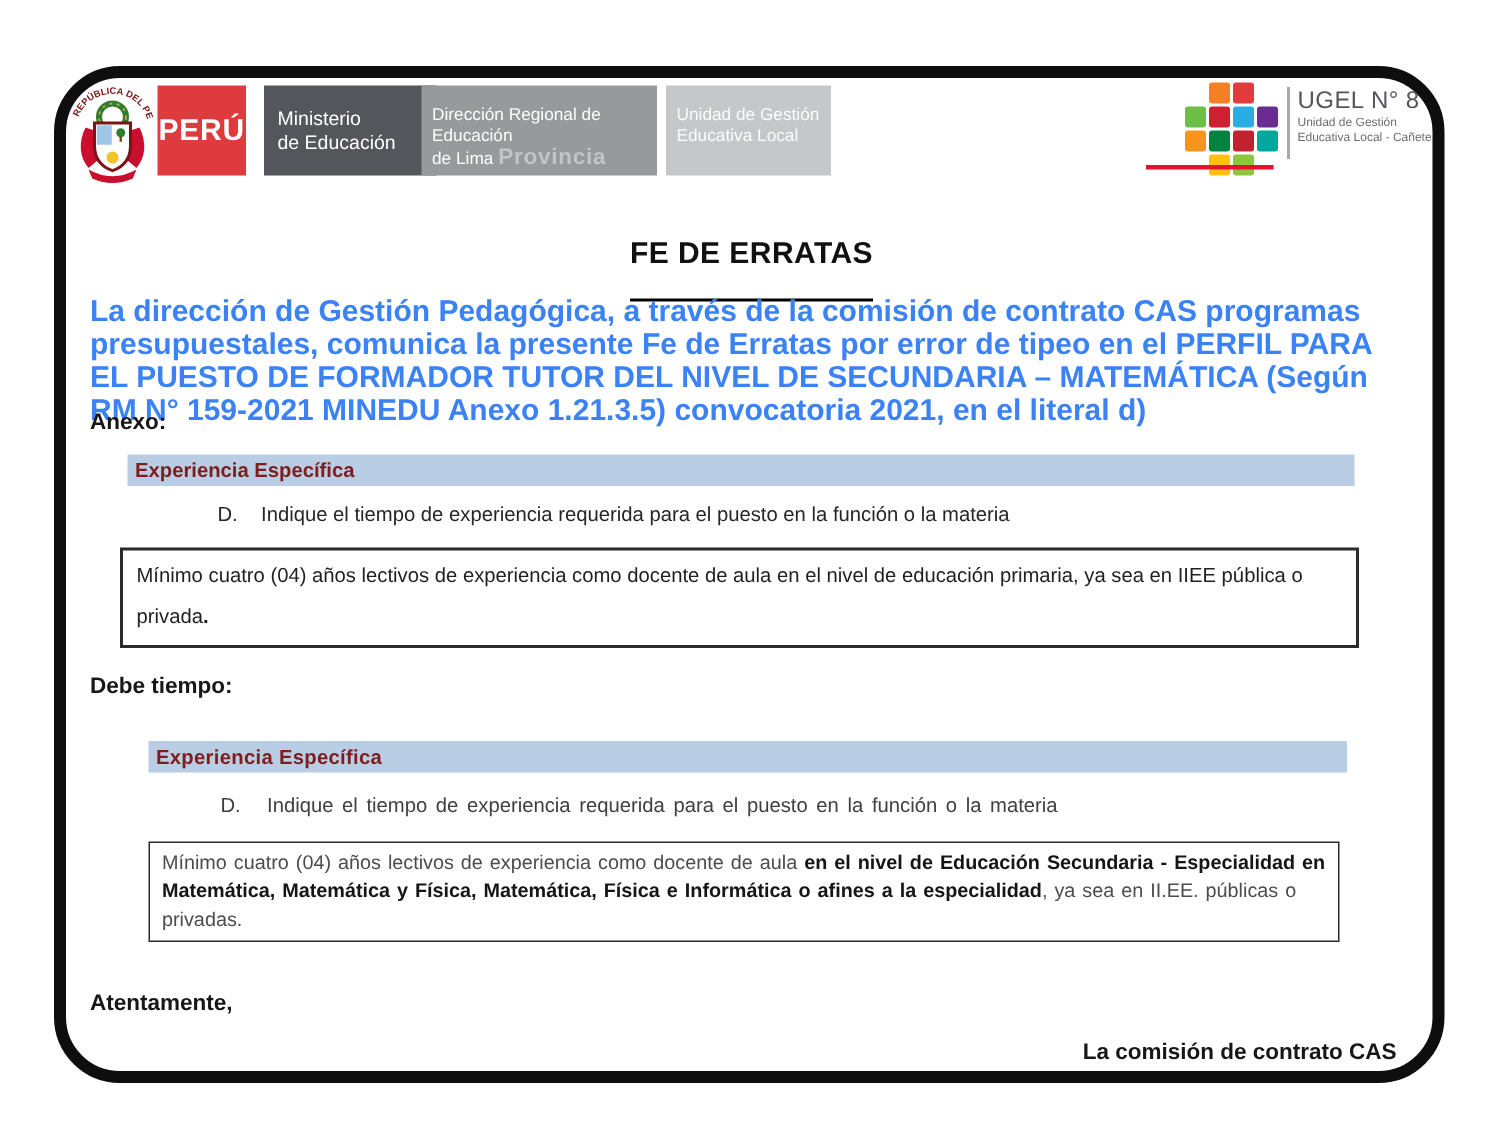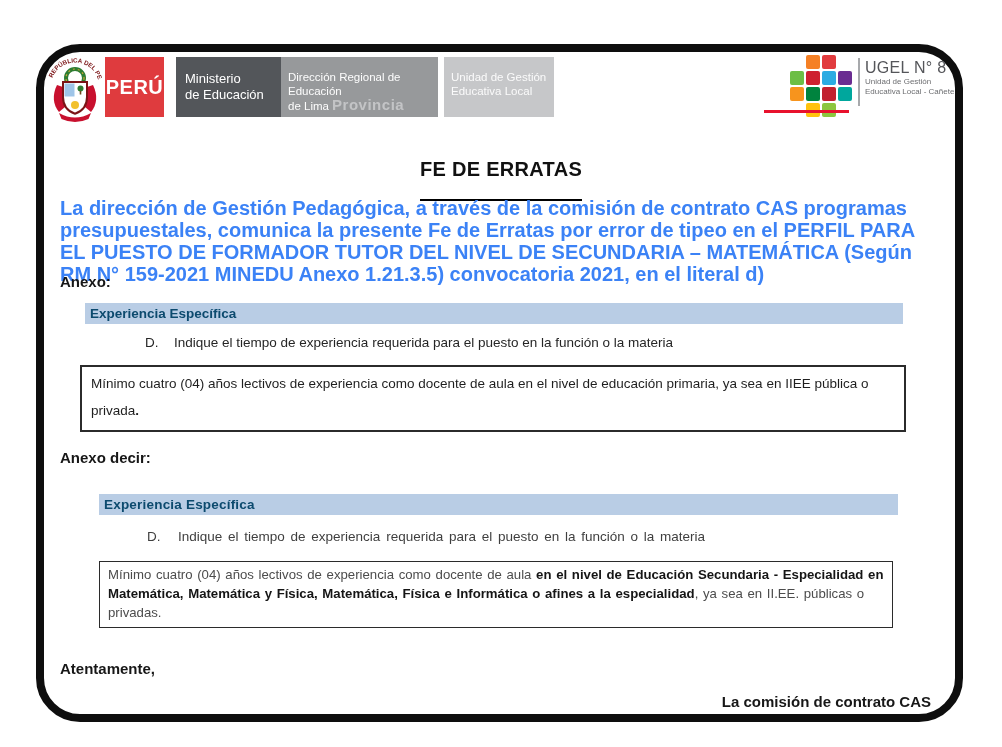--- a/index.html
+++ b/index.html
@@ -30,21 +30,21 @@
   .red-line { position:absolute; left:764px; top:110px; width:85px; height:3px; background:#E8112D; }
 
   
   .title-row { position:absolute; left:0; top:158px; width:1002px; text-align:center; }
   .title-row span { font-size:20px; font-weight:bold; border-bottom:2.5px solid #000; padding-bottom:19px; letter-spacing:.3px; }
 
   .intro { position:absolute; left:60px; top:197px; width:880px; font-size:20px; font-weight:bold; line-height:22px; color:#3b82f6; }
 
   .sec-label { position:absolute; left:60px; font-size:15px; font-weight:bold; color:#171717; }
   .bar { position:absolute; height:21px; background:#B9CDE5; font-size:13.5px; font-weight:bold;
-         line-height:21px; padding-left:5px; color:#0c4a6e; }
+         line-height:21px; padding-left:5px; color:#7f1d1d; }
   .item { position:absolute; font-size:13.5px; color:#262626;margin-left:44px; }
   .item .letter { display:inline-block; width:29px; }
   .tbox { position:absolute; background:#fff; }
 
   .box1 { left:80px; top:365px; width:826px; border:2px solid #2b2b2b; padding:3px 9px 6px 9px;
           font-size:13.5px; line-height:27px; color:#1f1f1f; }
   .box1 .endbold { font-weight:bold; }
   .item2 { word-spacing:2px; color:#3f3f3f; }
   .box2 { left:99px; top:561px; width:794px; border:1.5px solid #2b2b2b; padding:3px 8px 5px 8px;
           font-size:13.2px; line-height:19px; color:#4c4c4c; word-spacing:1px; }
@@ -137,21 +137,21 @@
   </div>
 
   <div class="item" style="left:101px; top:335px;">
     <span class="letter">D.</span><span>Indique el tiempo de experiencia requerida para el puesto en la función o la materia</span>
   </div>
 
   <div class="tbox box1">
     <span>Mínimo cuatro (04) años lectivos de experiencia como docente de aula en el nivel de educación primaria, ya sea en IIEE pública o privada</span><span class="endbold">.</span>
   </div>
 
-  <div class="sec-label" style="top:449px">Anexo decir:</div>
+  <div class="sec-label" style="top:449px">Debe tiempo:</div>
 
   <div class="bar" style="left:99px; top:494px; width:799px; letter-spacing:.2px;">
     <span>Experiencia Específica</span>
   </div>
 
   <div class="item item2" style="left:103px; top:529px;">
     <span class="letter" style="width:31px;">D.</span><span>Indique el tiempo de experiencia requerida para el puesto en la función o la materia</span>
   </div>
 
   <div class="tbox box2">

